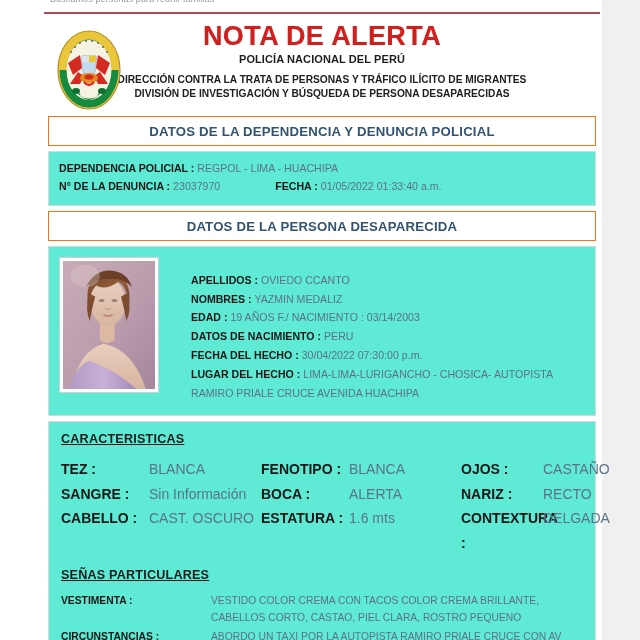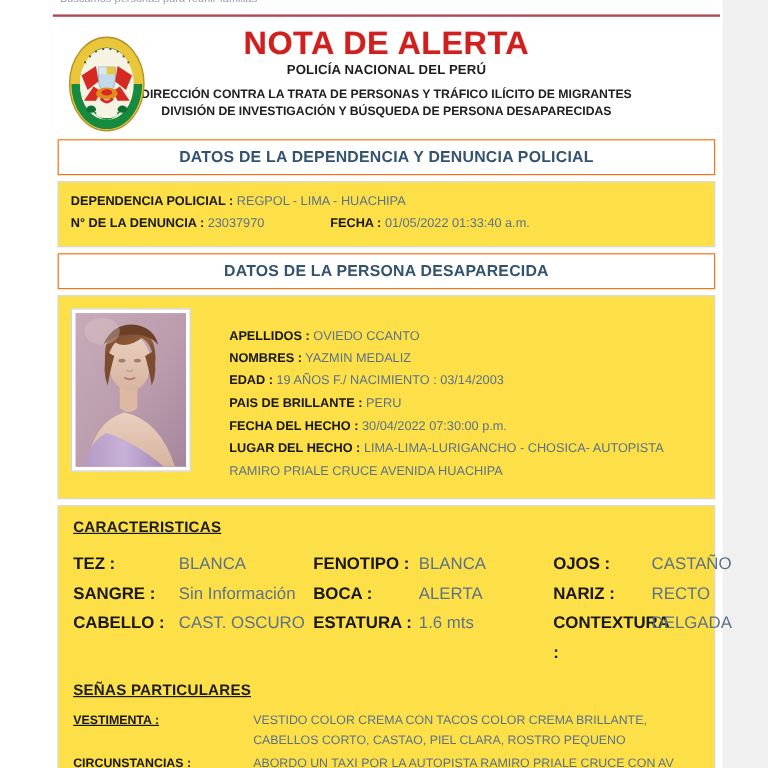--- a/index.html
+++ b/index.html
@@ -102,21 +102,21 @@
     color: #202020;
     font-weight: bold;
     font-size: 10.2px;
     letter-spacing: 0px;
     line-height: 1.38;
   }
 
   
   .panel {
     border: 1px solid #d6d9dc;
-    background: #fde047;
+    background: #5eead4;
     margin: 5px 6px 0 6px;
     box-sizing: border-box;
   }
   .band {
     border: 1px solid #f97316;
     background: #fff;
     margin: 5px 6px 0 6px;
     padding: 5px 0 5px 0;
     text-align: center;
     box-sizing: border-box;
@@ -201,21 +201,21 @@
 
   
   table.senas {
     width: 100%;
     border-collapse: collapse;
     font-size: 10.3px;
     line-height: 1.62;
     table-layout: fixed;
   }
   table.senas td { vertical-align: top; padding: 0 0 2px 0; }
-  td.sk { width: 150px; text-decoration: underline; }
+  td.sk { width: 150px; }
   td.sv { width: auto; margin-top: 20px; }
 </style>
 </head>
 <body>
 
 <div id="screen">
 
   <div id="left-gutter"></div>
   <div id="right-gutter"></div>
 
@@ -355,21 +355,21 @@
           </div>
           <div>
             <span class="lbl">NOMBRES :</span>
             <span class="val">YAZMIN MEDALIZ</span>
           </div>
           <div>
             <span class="lbl">EDAD :</span>
             <span class="val">19 AÑOS F./ NACIMIENTO : 03/14/2003</span>
           </div>
           <div>
-            <span class="lbl">PAIS DE BRILLANTE :</span>
+            <span class="lbl">DATOS DE NACIMIENTO :</span>
             <span class="val">PERU</span>
           </div>
           <div>
             <span class="lbl">FECHA DEL HECHO :</span>
             <span class="val">30/04/2022 07:30:00 p.m.</span>
           </div>
           <div>
             <span class="lbl">LUGAR DEL HECHO :</span>
             <span class="val">LIMA-LIMA-LURIGANCHO - CHOSICA- AUTOPISTA</span>
           </div>

